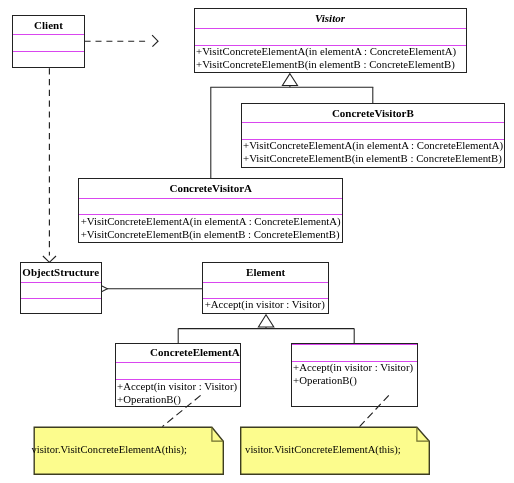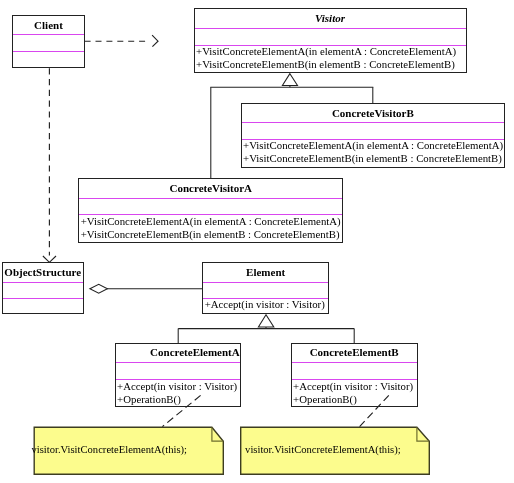--- a/index.html
+++ b/index.html
@@ -138,21 +138,21 @@
 
   <div class="uml" style="left:78.10px;top:178.40px;width:265.40px;height:65.10px;">
     <div class="cname" style="height:18.80px;line-height:18.30px;">ConcreteVisitorA</div>
     <div class="sect" style="height:16.30px;"></div>
     <div class="sect ops" style="height:30.00px;">
       <div class="mrow" style="top:0.30px;">+VisitConcreteElementA(in elementA : ConcreteElementA)</div>
       <div class="mrow" style="top:13.30px;">+VisitConcreteElementB(in elementB : ConcreteElementB)</div>
     </div>
   </div>
 
-  <div class="uml" style="left:2px;top:262.00px;width:81.50px;height:52.30px;">
+  <div class="uml" style="left:20px;top:262.00px;width:81.50px;height:52.30px;">
     <div class="cname" style="height:19.20px;line-height:18.70px;">ObjectStructure</div>
     <div class="sect" style="height:16.30px;"></div>
     <div class="sect" style="height:16.80px;"></div>
   </div>
 
   <div class="uml" style="left:202.10px;top:262.00px;width:127.10px;height:52.30px;">
     <div class="cname" style="height:19.20px;line-height:18.70px;">Element</div>
     <div class="sect" style="height:15.80px;"></div>
     <div class="sect ops" style="height:17.30px;">
       <div class="mrow" style="top:0.30px;">+Accept(in visitor : Visitor)</div>
@@ -162,21 +162,20 @@
   <div class="uml" style="left:114.50px;top:342.90px;width:126.20px;height:64.60px;">
     <div class="cname" style="height:18.30px;line-height:17.80px;text-align:right;">ConcreteElementA</div>
     <div class="sect" style="height:17.30px;"></div>
     <div class="sect ops" style="height:29.00px;">
       <div class="mrow" style="top:0.30px;">+Accept(in visitor : Visitor)</div>
       <div class="mrow" style="top:13.30px;">+OperationB()</div>
     </div>
   </div>
 
   <div class="uml" style="left:290.50px;top:342.90px;width:127.30px;height:64.60px;">
-    <div class="cname" style="height:18.30px;line-height:17.80px;">ConcreteElementB</div>
     <div class="sect" style="height:17.30px;"></div>
     <div class="sect ops" style="height:29.00px;">
       <div class="mrow" style="top:0.30px;">+Accept(in visitor : Visitor)</div>
       <div class="mrow" style="top:13.30px;">+OperationB()</div>
     </div>
   </div>
 
   <svg class="edges top" viewBox="0 0 514 483" width="514" height="483">
     <g>
       <line x1="200.6" y1="395.4" x2="162.4" y2="426.6" stroke="#222" stroke-width="1.15" stroke-dasharray="7.6 4.2"></line>

